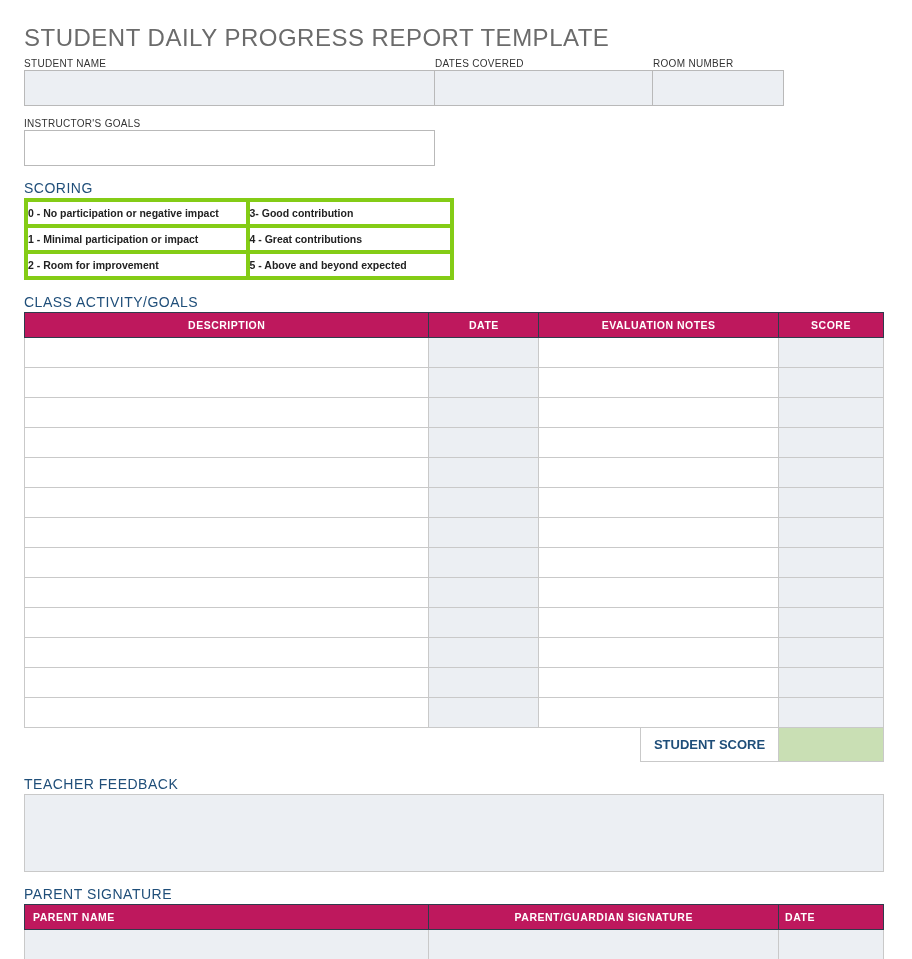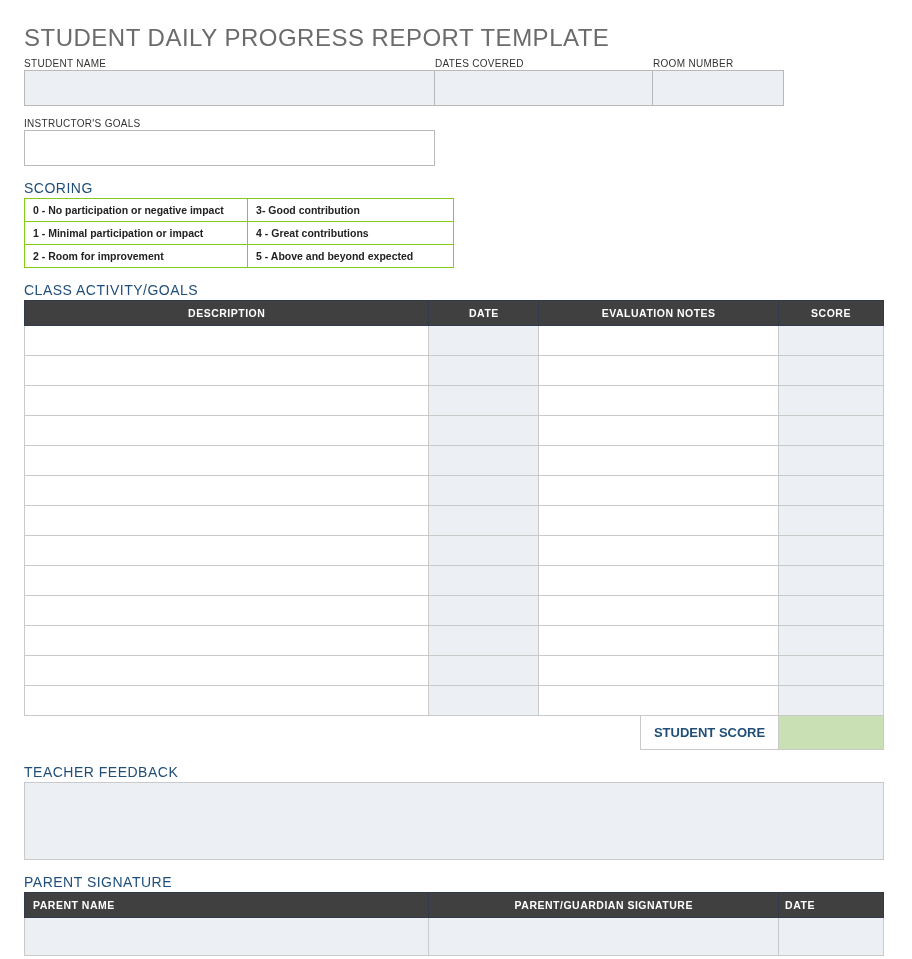--- a/index.html
+++ b/index.html
@@ -48,31 +48,31 @@
     margin-top: 14px;
     margin-bottom: 2px;
   }
   table {
     border-collapse: collapse;
   }
   .scoring-table {
     width: 430px;
   }
   .scoring-table td {
-    border: 1px solid #84cc16;
+    border: 4px solid #84cc16;
     font-size: 10.5px;
     font-weight: bold;
-    padding: 5px 8px;
+    padding: 5px 0;
     color: #222;
   }
   .goals-table {
     width: 860px;
   }
   .hdr-row th {
-    background: #404040;
+    background: #be185d;
     color: #fff;
     font-size: 10.5px;
     font-weight: bold;
     letter-spacing: 0.5px;
     padding: 6px 4px;
     border: 1px solid #2f3b4c;
     text-align: center;
   }
   .goals-table td {
     border: 1px solid #c9c9c9;

